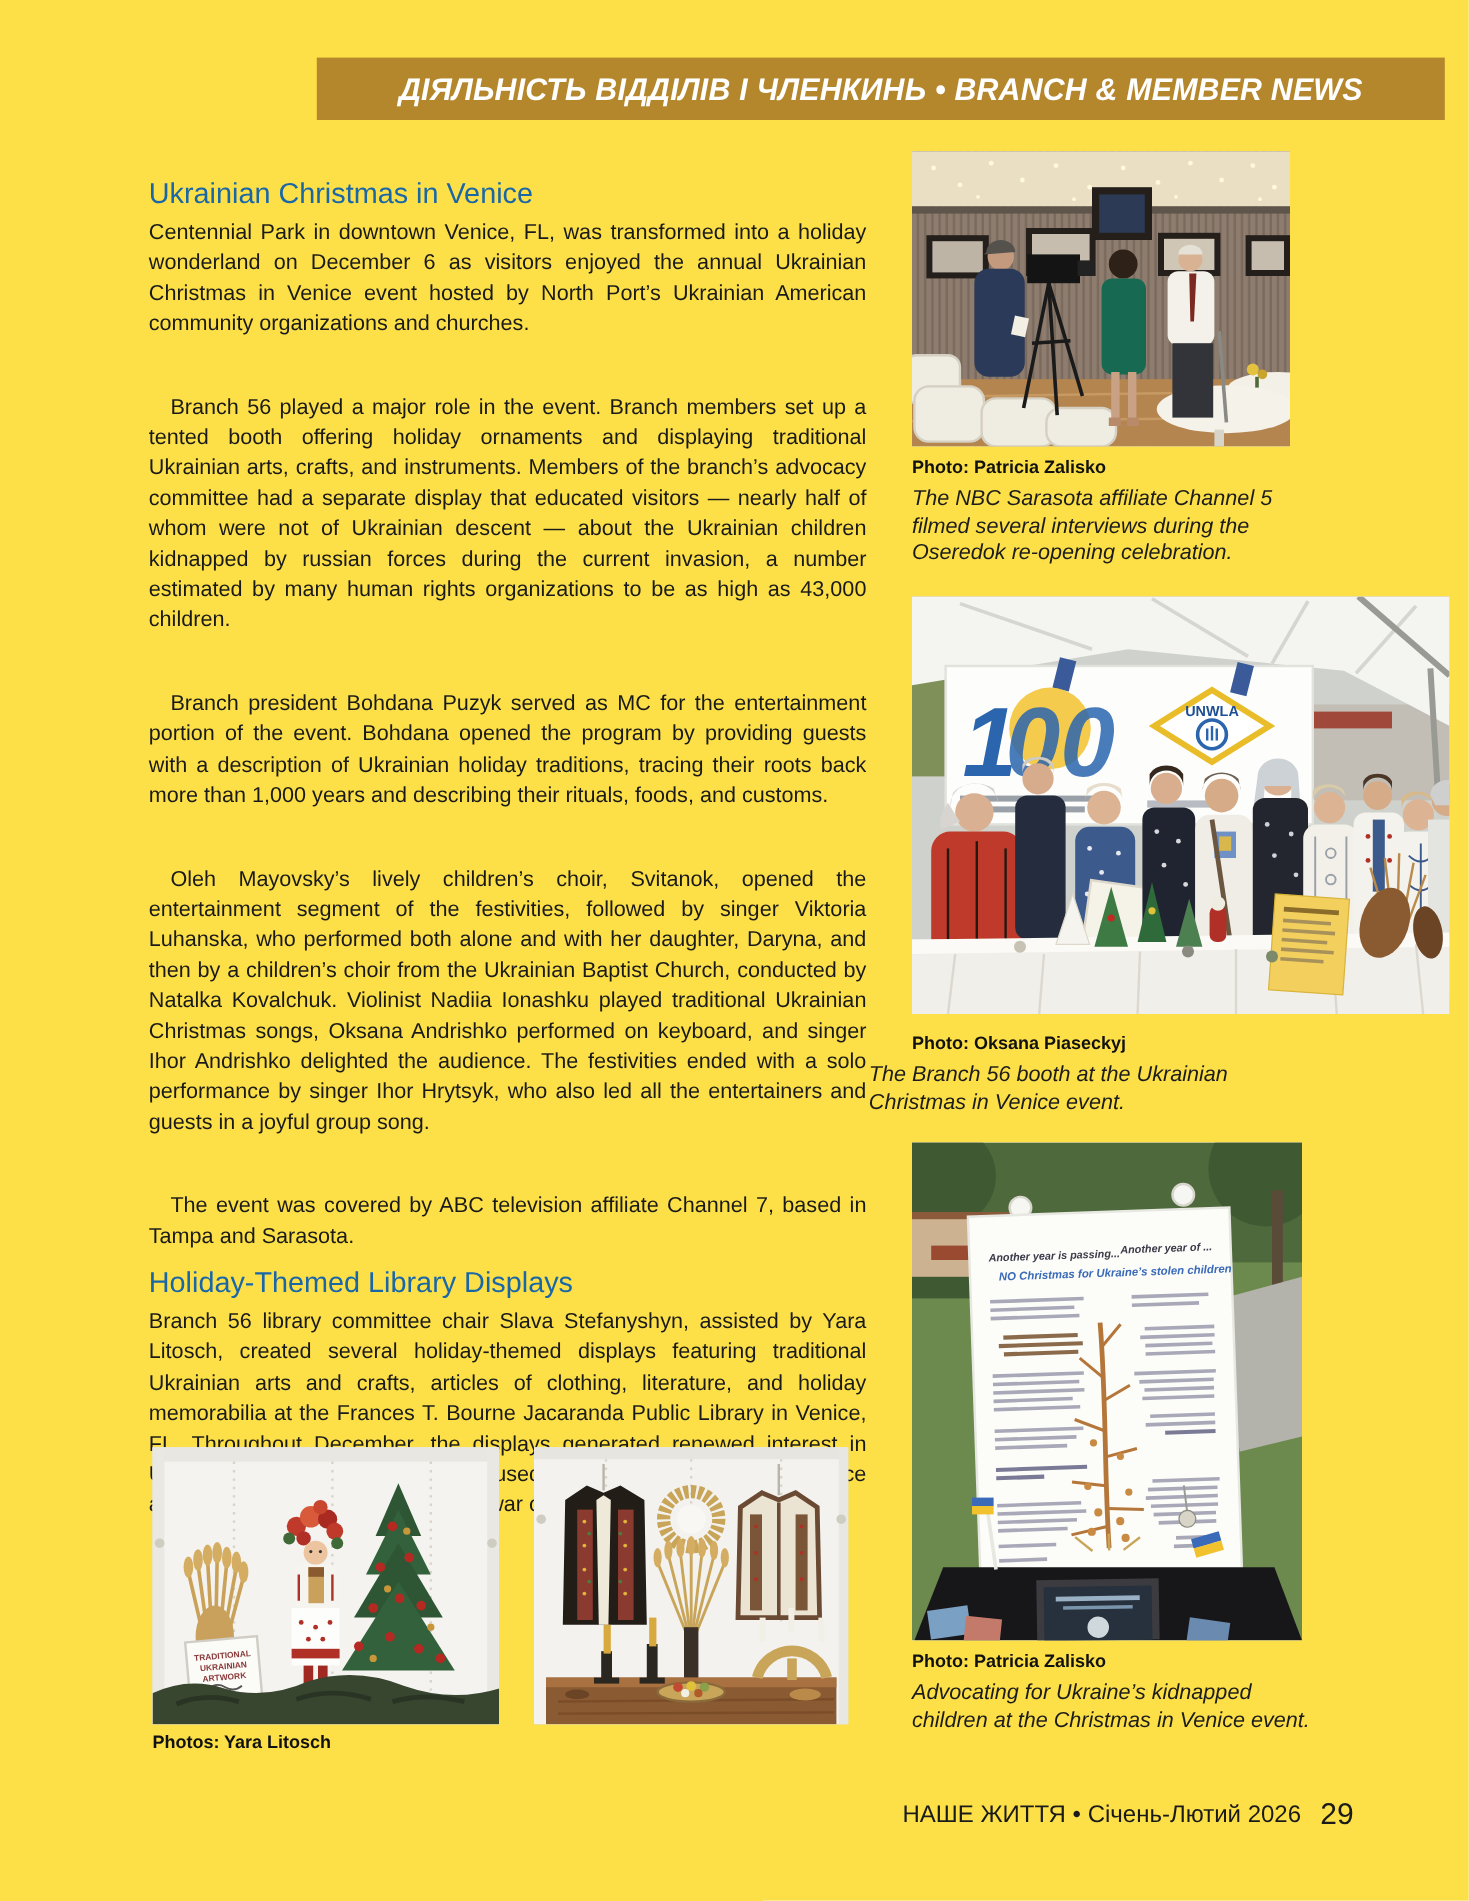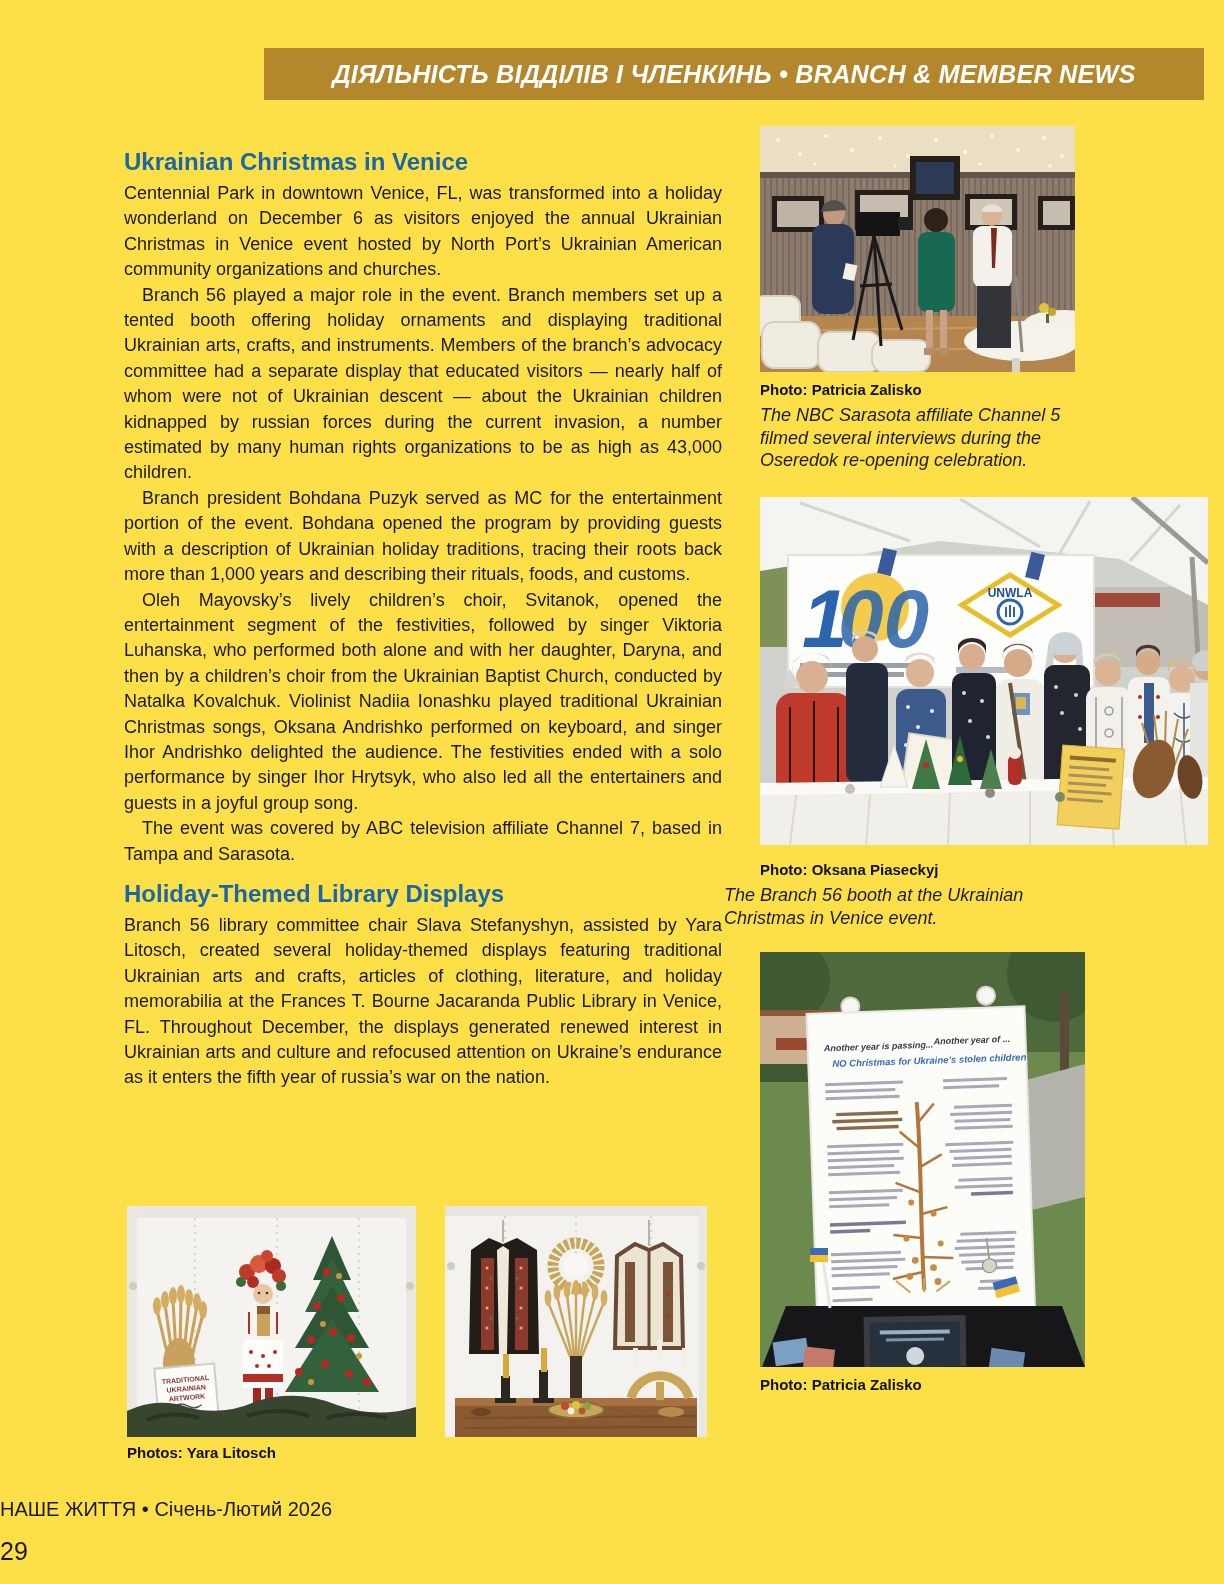--- a/index.html
+++ b/index.html
@@ -4,29 +4,29 @@
 <style>
   html,body{margin:0;padding:0;background:#ffffff;}
   .page{position:relative;width:1224px;height:1584px;background:#fde047;overflow:hidden;
         font-family:"Liberation Sans",sans-serif;color:#1a1a1a;}
   .banner{position:absolute;left:264px;top:48px;width:940px;height:52px;background:#b5872d;
           display:flex;align-items:center;justify-content:center;}
   .banner span{color:#ffffff;font-size:26px;font-weight:bold;font-style:italic;
                letter-spacing:.2px;display:inline-block;transform:scaleX(.97);white-space:nowrap;}
   .left-col{position:absolute;left:124px;top:125px;width:598px;}
   .left-col p{margin:0;font-size:18px;line-height:25.4px;text-align:justify;}
-  .left-col p.ind{text-indent:18px;}
-  .h-blue{margin:22px 0 4px 0;font-size:24px;line-height:30px;font-weight:bold;color:#1a67a8;}
+  .left-col p.ind{text-indent:18px;margin-top:44px;}
+  .h-blue{margin:22px 0 4px 0;font-size:24px;line-height:30px;font-weight:normal;color:#1a67a8;}
   .h-blue.second{margin-top:12px;}
   .photo{position:absolute;overflow:hidden;background:#ddd;}
   .photo svg{display:block;width:100%;height:100%;}
   .credit{position:absolute;font-size:15px;font-weight:bold;color:#111;}
   .capt{position:absolute;width:336px;font-size:18px;font-style:italic;line-height:22.5px;color:#1c1c1c;}
   .footer{position:absolute;top:1498px;left:0;width:1128px;display:flex;justify-content:flex-end;
-          align-items:flex-start;gap:16px;flex-direction:column;}
+          align-items:center;gap:16px;}
   .footer .mag{font-size:20px;color:#1a1a1a;}
   .footer .num{font-size:25px;font-weight:normal;color:#1a1a1a;}
 </style>
 </head>
 <body>
 
 <div class="page">
 
   <div class="banner">
     <span>ДІЯЛЬНІСТЬ ВІДДІЛІВ І ЧЛЕНКИНЬ • BRANCH &amp; MEMBER NEWS</span>
@@ -401,20 +401,21 @@
         <circle cx="155" cy="404" r="9" fill="#cfd8dc"></circle>
       </g>
       <g>
           <rect x="14" y="388" width="34" height="24" fill="#7aa0c4" transform="rotate(-8 31 400)"></rect>
          <rect x="44" y="396" width="30" height="22" fill="#c47a6a" transform="rotate(6 59 407)"></rect>
          <rect x="230" y="398" width="34" height="20" fill="#6a8ab0" transform="rotate(8 247 408)"></rect>
         </g>
     </svg>
   </div>
   <div class="credit" style="left:760px;top:1376px;">Photo: Patricia Zalisko</div>
+  <div class="capt" style="left:760px;top:1399px;">Advocating for Ukraine’s kidnapped children at the Christmas in Venice event.</div>
 
   <div class="photo" style="left:127px;top:1206px;width:289px;height:231px;">
     <svg viewBox="0 0 289 231">
       <rect width="289" height="231" fill="#f4f3ef"></rect>
       <rect width="289" height="12" fill="#e9e7e1"></rect>
         <rect width="10" height="231" fill="#eae8e2"></rect>
         <rect x="279" width="10" height="231" fill="#eae8e2"></rect>
       <g stroke="#d8d4ca" stroke-width="2" stroke-dasharray="2,5">
         <line x1="68" y1="12" x2="68" y2="210"></line>
           <line x1="150" y1="12" x2="150" y2="205"></line>

